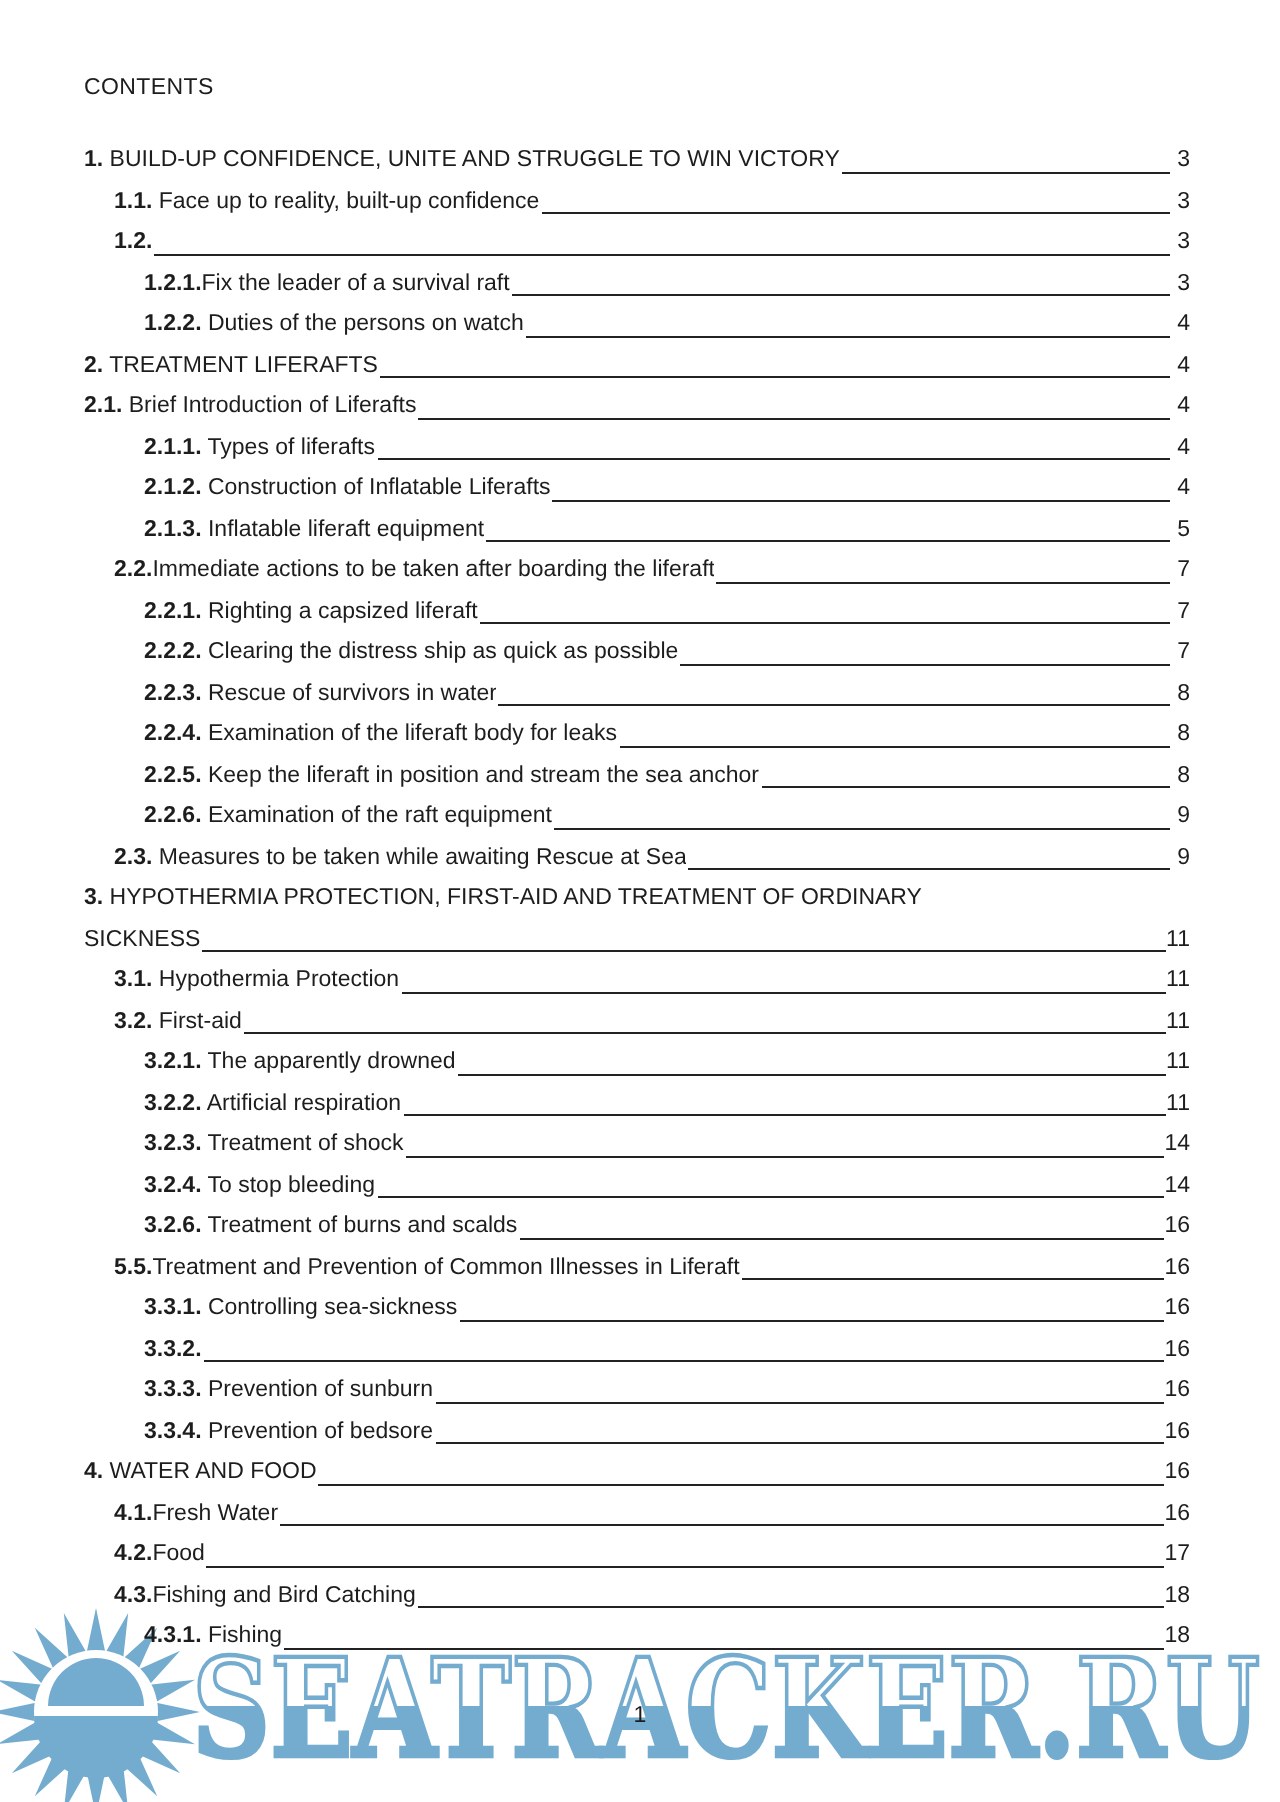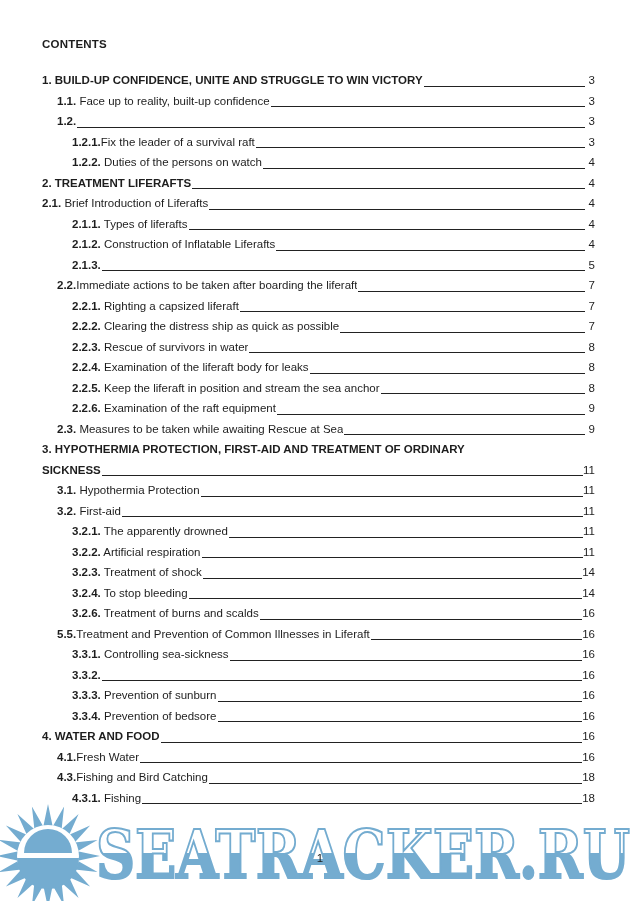--- a/index.html
+++ b/index.html
@@ -1,23 +1,23 @@
 <!DOCTYPE html>
 <html><head>
 <meta charset="utf-8">
 <style>
   html,body{margin:0;padding:0;width:640px;height:901px;background:#ffffff;overflow:hidden}
   body{font-family:"Liberation Sans",sans-serif;color:#1d1d1d;position:relative}
 
-  .page-title{position:absolute;left:42px;top:38px;font-size:11.5px;font-weight:700;letter-spacing:.2px;z-index:2}
+  .page-title{position:absolute;left:42px;top:38px;font-size:11.5px;font-weight:400;letter-spacing:.2px;z-index:2}
 
   .toc{position:absolute;left:42px;top:70px;width:553px;z-index:2}
   .toc-row{display:flex;align-items:flex-end;height:20.5px;line-height:20.5px;font-size:11.5px;white-space:pre}
   .toc-row .num{font-weight:700}
-  .toc-row.bold .label{font-weight:700}
+  .toc-row.bold .label{font-weight:400}
   .toc-row .label{overflow:hidden}
   .lvl1{padding-left:15px}
   .lvl2{padding-left:30px}
   .leader{flex:1 1 auto;min-width:6px;border-bottom:1.1px solid #222;margin:0 0 4px 1px}
   .pg{text-align:right;min-width:10px}
 
   .footer-page-number{position:absolute;left:0;right:0;top:852px;text-align:center;font-size:11.5px;z-index:3}
 
   .watermark{position:absolute;left:0;top:800px;z-index:1}
 </style>
@@ -47,21 +47,21 @@
 <div class="toc" id="toc">
     <div class="toc-row lvl0 bold"><span class="num">1.</span><span class="label"> BUILD-UP CONFIDENCE, UNITE AND STRUGGLE TO WIN VICTORY</span><span class="leader" style="border-bottom-color: rgb(34, 34, 34);"></span><span class="pg">3</span></div>
     <div class="toc-row lvl1"><span class="num">1.1.</span><span class="label"> Face up to reality, built-up confidence</span><span class="leader" style="border-bottom-color: rgb(34, 34, 34);"></span><span class="pg">3</span></div>
     <div class="toc-row lvl1"><span class="num">1.2.</span><span class="leader" style="border-bottom-color: rgb(34, 34, 34);"></span><span class="pg">3</span></div>
     <div class="toc-row lvl2"><span class="num">1.2.1.</span><span class="label">Fix the leader of a survival raft</span><span class="leader" style="border-bottom-color: rgb(34, 34, 34);"></span><span class="pg">3</span></div>
     <div class="toc-row lvl2"><span class="num">1.2.2.</span><span class="label"> Duties of the persons on watch</span><span class="leader" style="border-bottom-color: rgb(34, 34, 34);"></span><span class="pg">4</span></div>
     <div class="toc-row lvl0 bold"><span class="num">2.</span><span class="label"> TREATMENT LIFERAFTS</span><span class="leader" style="border-bottom-color: rgb(34, 34, 34);"></span><span class="pg">4</span></div>
     <div class="toc-row lvl0"><span class="num">2.1.</span><span class="label"> Brief Introduction of Liferafts</span><span class="leader" style="border-bottom-color: rgb(34, 34, 34);"></span><span class="pg">4</span></div>
     <div class="toc-row lvl2"><span class="num">2.1.1.</span><span class="label"> Types of liferafts</span><span class="leader" style="border-bottom-color: rgb(34, 34, 34);"></span><span class="pg">4</span></div>
     <div class="toc-row lvl2"><span class="num">2.1.2.</span><span class="label"> Construction of Inflatable Liferafts</span><span class="leader" style="border-bottom-color: rgb(34, 34, 34);"></span><span class="pg">4</span></div>
-    <div class="toc-row lvl2"><span class="num">2.1.3.</span><span class="leader" style="border-bottom-color: rgb(34, 34, 34);"></span><span class="pg">5</span></div>
+    <div class="toc-row lvl2"><span class="num">2.1.3.</span><span class="label"> Inflatable liferaft equipment</span><span class="leader" style="border-bottom-color: rgb(34, 34, 34);"></span><span class="pg">5</span></div>
     <div class="toc-row lvl1"><span class="num">2.2.</span><span class="label">Immediate actions to be taken after boarding the liferaft</span><span class="leader" style="border-bottom-color: rgb(34, 34, 34);"></span><span class="pg">7</span></div>
     <div class="toc-row lvl2"><span class="num">2.2.1.</span><span class="label"> Righting a capsized liferaft</span><span class="leader" style="border-bottom-color: rgb(34, 34, 34);"></span><span class="pg">7</span></div>
     <div class="toc-row lvl2"><span class="num">2.2.2.</span><span class="label"> Clearing the distress ship as quick as possible</span><span class="leader" style="border-bottom-color: rgb(34, 34, 34);"></span><span class="pg">7</span></div>
     <div class="toc-row lvl2"><span class="num">2.2.3.</span><span class="label"> Rescue of survivors in water</span><span class="leader" style="border-bottom-color: rgb(34, 34, 34);"></span><span class="pg">8</span></div>
     <div class="toc-row lvl2"><span class="num">2.2.4.</span><span class="label"> Examination of the liferaft body for leaks</span><span class="leader" style="border-bottom-color: rgb(34, 34, 34);"></span><span class="pg">8</span></div>
     <div class="toc-row lvl2"><span class="num">2.2.5.</span><span class="label"> Keep the liferaft in position and stream the sea anchor</span><span class="leader" style="border-bottom-color: rgb(34, 34, 34);"></span><span class="pg">8</span></div>
     <div class="toc-row lvl2"><span class="num">2.2.6.</span><span class="label"> Examination of the raft equipment</span><span class="leader" style="border-bottom-color: rgb(34, 34, 34);"></span><span class="pg">9</span></div>
     <div class="toc-row lvl1"><span class="num">2.3.</span><span class="label"> Measures to be taken while awaiting Rescue at Sea</span><span class="leader" style="border-bottom-color: rgb(34, 34, 34);"></span><span class="pg">9</span></div>
     <div class="toc-row lvl0 bold"><span class="num">3.</span><span class="label"> HYPOTHERMIA PROTECTION, FIRST-AID AND TREATMENT OF ORDINARY</span><span class="pg"></span></div>
     <div class="toc-row lvl0 bold"><span class="num"></span><span class="label">SICKNESS</span><span class="leader" style="border-bottom-color: rgb(34, 34, 34);"></span><span class="pg">11</span></div>
@@ -72,17 +72,18 @@
     <div class="toc-row lvl2"><span class="num">3.2.3.</span><span class="label"> Treatment of shock</span><span class="leader" style="border-bottom-color: rgb(34, 34, 34);"></span><span class="pg">14</span></div>
     <div class="toc-row lvl2"><span class="num">3.2.4.</span><span class="label"> To stop bleeding</span><span class="leader" style="border-bottom-color: rgb(34, 34, 34);"></span><span class="pg">14</span></div>
     <div class="toc-row lvl2"><span class="num">3.2.6.</span><span class="label"> Treatment of burns and scalds</span><span class="leader" style="border-bottom-color: rgb(34, 34, 34);"></span><span class="pg">16</span></div>
     <div class="toc-row lvl1"><span class="num">5.5.</span><span class="label">Treatment and Prevention of Common Illnesses in Liferaft</span><span class="leader" style="border-bottom-color: rgb(34, 34, 34);"></span><span class="pg">16</span></div>
     <div class="toc-row lvl2"><span class="num">3.3.1.</span><span class="label"> Controlling sea-sickness</span><span class="leader" style="border-bottom-color: rgb(34, 34, 34);"></span><span class="pg">16</span></div>
     <div class="toc-row lvl2"><span class="num">3.3.2.</span><span class="leader" style="border-bottom-color: rgb(34, 34, 34);"></span><span class="pg">16</span></div>
     <div class="toc-row lvl2"><span class="num">3.3.3.</span><span class="label"> Prevention of sunburn</span><span class="leader" style="border-bottom-color: rgb(34, 34, 34);"></span><span class="pg">16</span></div>
     <div class="toc-row lvl2"><span class="num">3.3.4.</span><span class="label"> Prevention of bedsore</span><span class="leader" style="border-bottom-color: rgb(34, 34, 34);"></span><span class="pg">16</span></div>
     <div class="toc-row lvl0 bold"><span class="num">4.</span><span class="label"> WATER AND FOOD</span><span class="leader" style="border-bottom-color: rgb(34, 34, 34);"></span><span class="pg">16</span></div>
     <div class="toc-row lvl1"><span class="num">4.1.</span><span class="label">Fresh Water</span><span class="leader" style="border-bottom-color: rgb(34, 34, 34);"></span><span class="pg">16</span></div>
+    <div class="toc-row lvl1"><span class="num">4.2.</span><span class="label">Food</span><span class="leader" style="border-bottom-color: rgb(34, 34, 34);"></span><span class="pg">17</span></div>
     <div class="toc-row lvl1"><span class="num">4.3.</span><span class="label">Fishing and Bird Catching</span><span class="leader" style="border-bottom-color: rgb(34, 34, 34);"></span><span class="pg">18</span></div>
     <div class="toc-row lvl2"><span class="num">4.3.1.</span><span class="label"> Fishing</span><span class="leader" style="border-bottom-color: rgb(34, 34, 34);"></span><span class="pg">18</span></div>
   </div>
 
 <div class="footer-page-number">1</div>
 
 </body></html>

